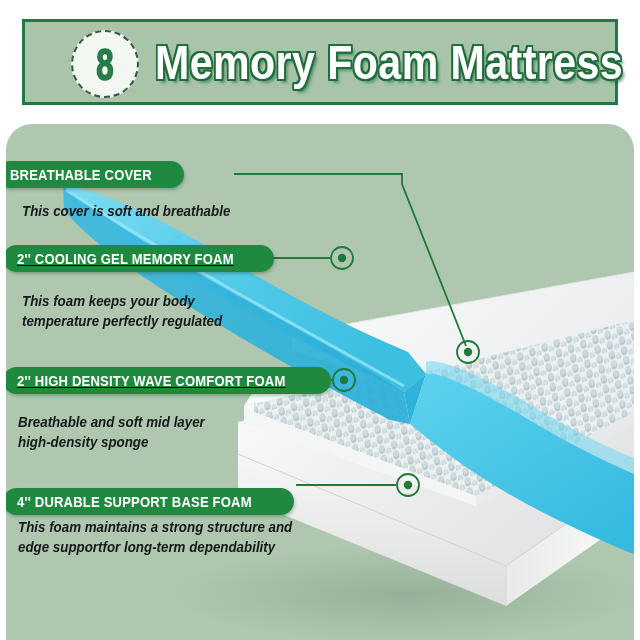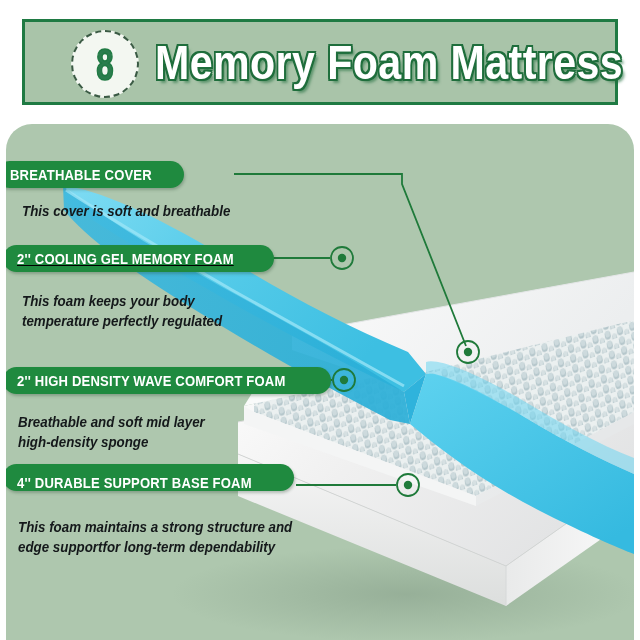--- a/index.html
+++ b/index.html
@@ -252,31 +252,31 @@
       <span>2'' COOLING GEL MEMORY FOAM</span>
     </div>
     <div class="desc" style="left:16px; top:167px;">This foam keeps your body
 temperature perfectly regulated</div>
 
     <svg class="leader" style="left:280px; top:240px; width:140px; height:40px;" viewBox="0 0 140 40">
       <polyline points="0,16 46,16" fill="none" stroke="#1f7a3a" stroke-width="1.8"></polyline>
       <circle cx="58" cy="16" r="11" fill="none" stroke="#1f7a3a" stroke-width="1.8"></circle>
       <circle cx="58" cy="16" r="4.2" fill="#1f7a3a"></circle>
     </svg>
-    <div class="pill" style="left:-3px; top:243px;">
+    <div class="pill" style="left:-3px; top:243px;text-decoration:underline;">
       <span>2''  HIGH DENSITY  WAVE COMFORT FOAM</span>
     </div>
     <div class="desc" style="left:12px; top:288px;">Breathable and soft mid layer
 high-density sponge</div>
 
     <svg class="leader" style="left:290px; top:345px; width:160px; height:40px;" viewBox="0 0 160 40">
       <polyline points="0,16 100,16" fill="none" stroke="#1f7a3a" stroke-width="1.8"></polyline>
       <circle cx="112" cy="16" r="11" fill="none" stroke="#1f7a3a" stroke-width="1.8"></circle>
       <circle cx="112" cy="16" r="4.2" fill="#1f7a3a"></circle>
     </svg>
-    <div class="pill" style="left:-3px; top:340px;align-items:flex-end;">
+    <div class="pill" style="left:-3px; top:364px;">
       <span>4''  DURABLE SUPPORT BASE FOAM</span>
     </div>
     <div class="desc" style="left:12px; top:393px;">This foam maintains a strong structure and
 edge supportfor long-term dependability</div>
 
   </div>
 </div>
 
 </body></html>

